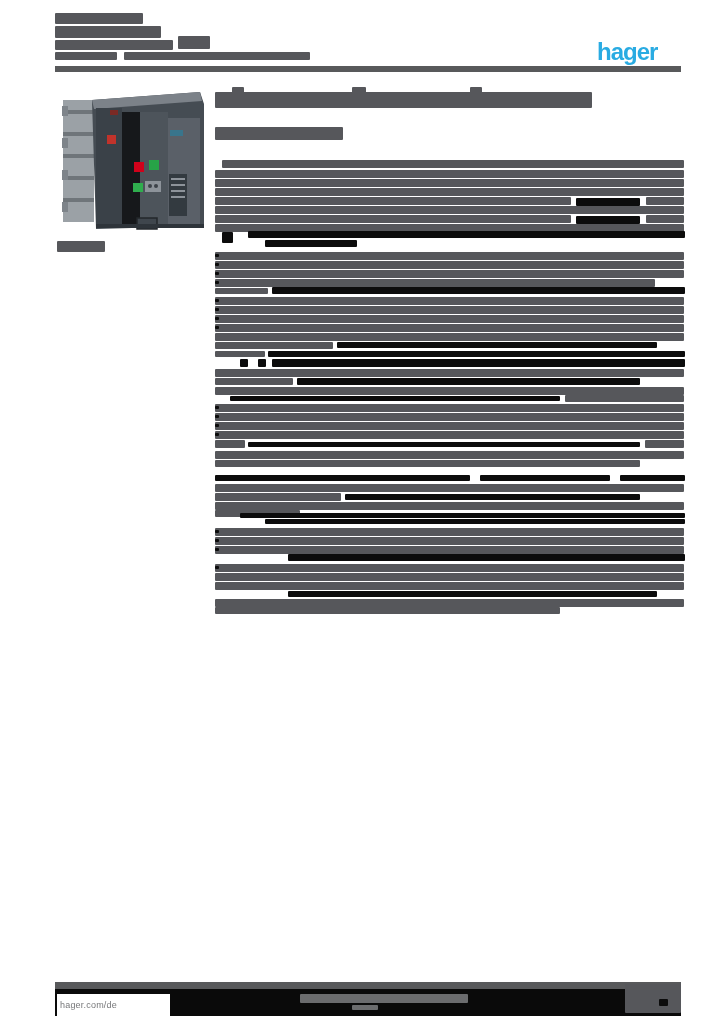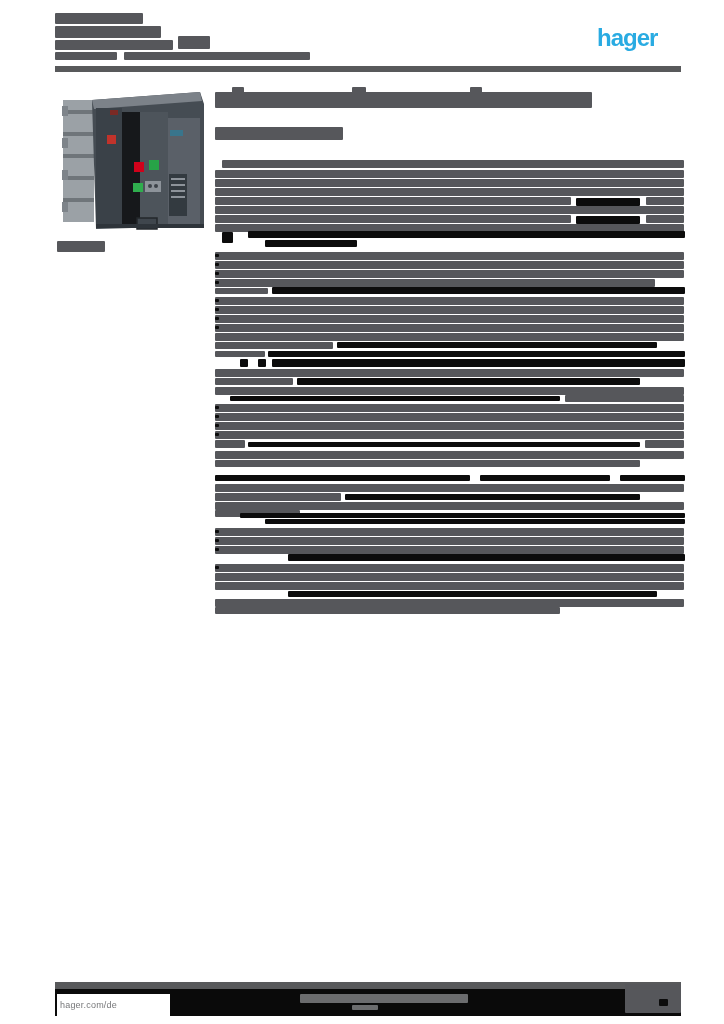--- a/index.html
+++ b/index.html
@@ -6,21 +6,21 @@
   #page{
     position:relative;width:724px;height:1024px;background:#ffffff;
     overflow:hidden;font-family:"Liberation Sans", sans-serif;
   }
   .layer{position:absolute;left:0;top:0;width:724px;height:1024px;}
   .bar{position:absolute;border-radius:1px;}
   .bar-g{background:var(--gray,#56575b);}
   .bar-b{background:var(--black,#0c0c0c);}
   #header-rule{position:absolute;left:55px;top:66px;width:626px;height:6px;background:var(--rule,#58595b);}
   #logo{
-    position:absolute;left:597px;top:24px;width:84px;height:28px;
+    position:absolute;left:597px;top:38px;width:84px;height:28px;
     color:var(--cyan,#29abe2);font-size:24px;font-weight:bold;letter-spacing:-1px;
     line-height:28px;
   }
   #product-photo{position:absolute;left:62px;top:88px;width:145px;height:149px;}
   #footer-divider{position:absolute;left:55px;top:982px;width:626px;height:7px;background:var(--rule,#58595b);}
   #footer-band{position:absolute;left:55px;top:989px;width:626px;height:27px;background:var(--footer,#0a0a0a);}
   #website-box{
     position:absolute;left:57px;top:994px;width:113px;height:22px;background:#ffffff;
   }
   #website-box span{

